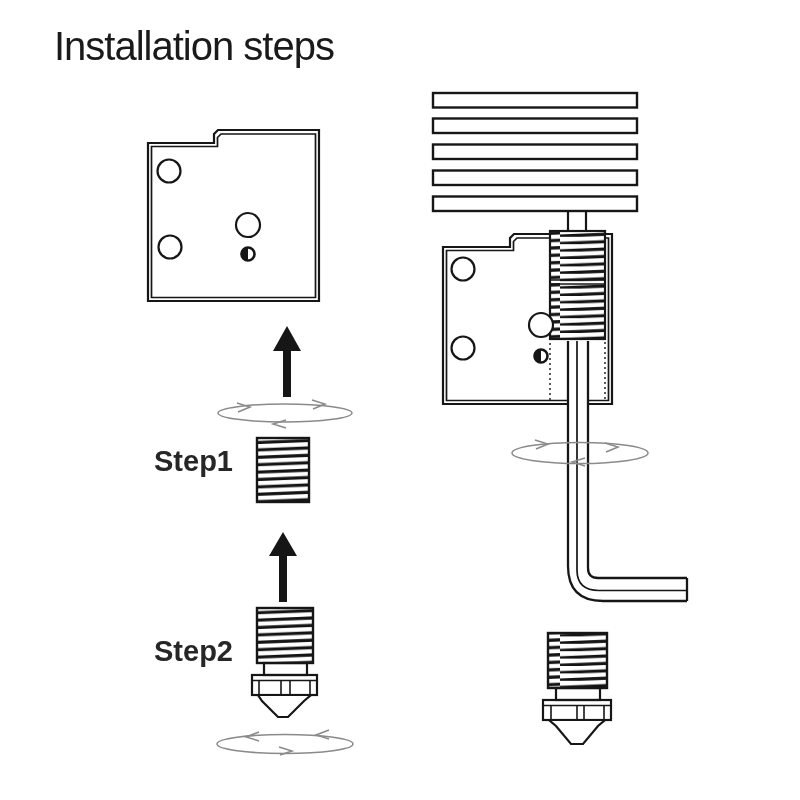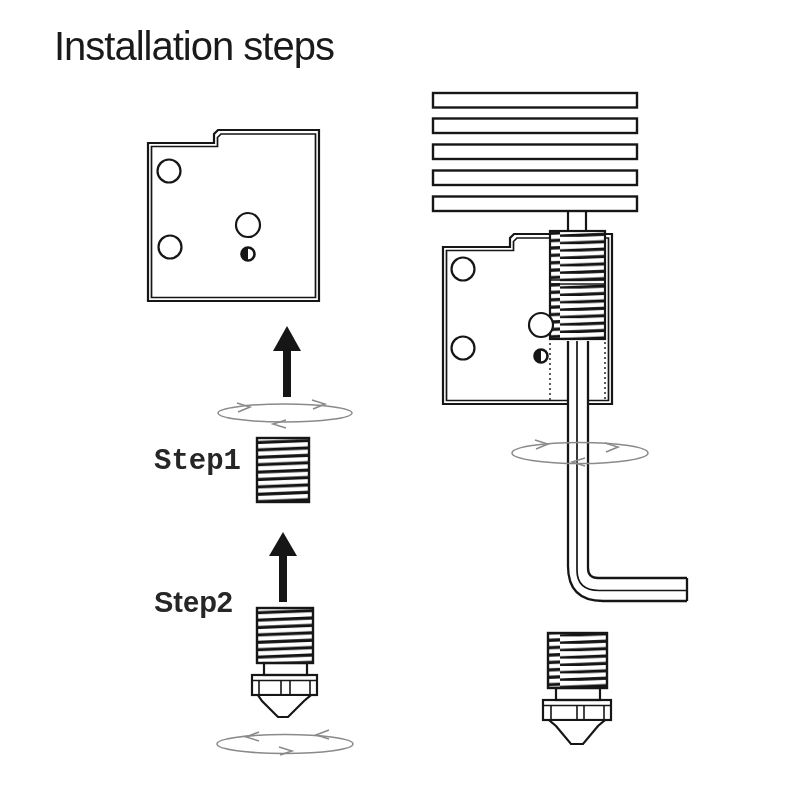--- a/index.html
+++ b/index.html
@@ -11,22 +11,22 @@
   .stage svg{position:absolute;left:0;top:0;}
   .title{
     position:absolute;left:54px;top:24px;
     font-size:40px;font-weight:normal;letter-spacing:-1px;color:#1a1a1a;
     white-space:nowrap;line-height:1.1;
   }
   .step-label{
     position:absolute;font-size:29px;font-weight:600;color:#262626;
     letter-spacing:0px;white-space:nowrap;line-height:1;
   }
-  .step1{left:154px;top:447px;font-family:Liberation Mono, monospace;}
-  .step2{left:154px;top:588px;}
+  .step1{left:154px;top:447px;}
+  .step2{left:154px;top:637px;}
 </style>
 </head>
 <body>
 
 <div class="stage">
 
   <div class="title">Installation steps</div>
   <div class="step-label step1">Step1</div>
   <div class="step-label step2">Step2</div>
 

